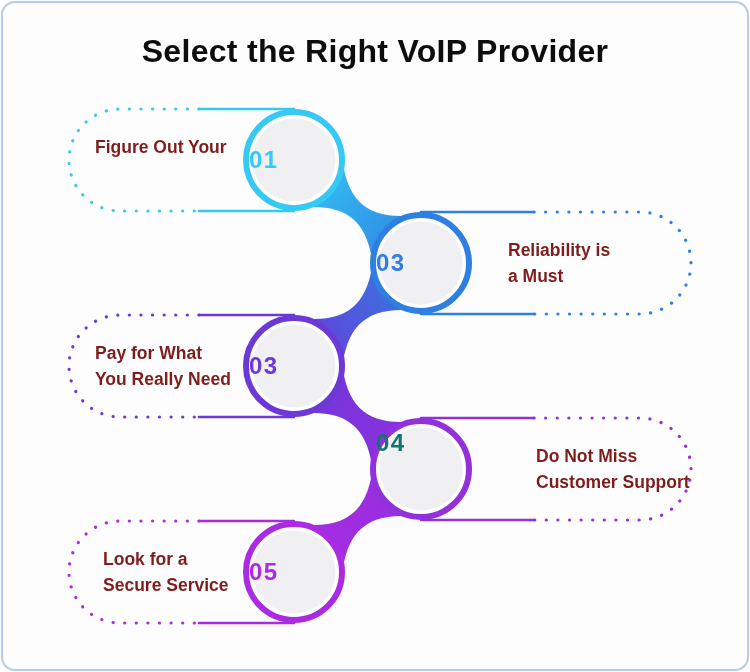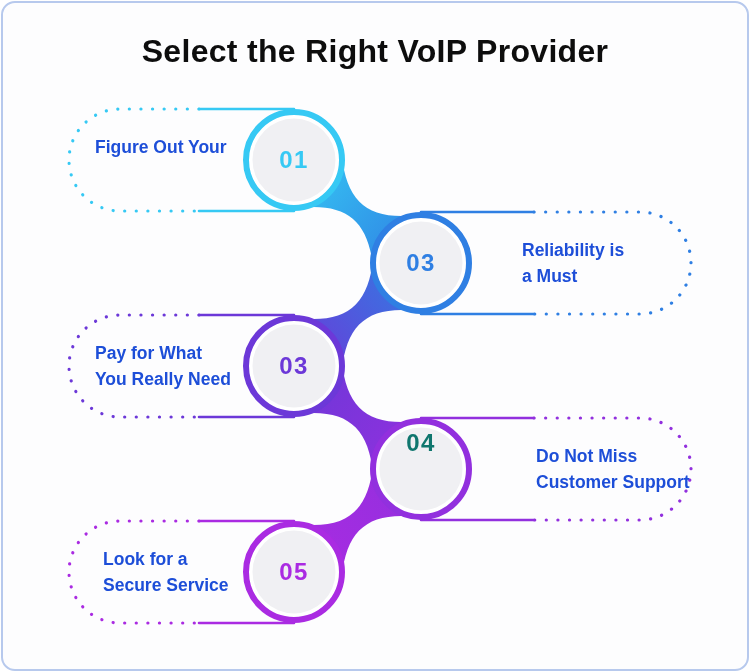--- a/index.html
+++ b/index.html
@@ -17,27 +17,27 @@
     font-size:32px; line-height:40px; font-weight:800;
     letter-spacing:0.3px;
     color:#0d0d0d;
     margin:0;
   }
   .diagram{position:absolute; inset:0;}
   #diagram-svg{position:absolute; left:0; top:0;}
   .step-label{
     position:absolute;
     font-size:17.5px; font-weight:600; line-height:26px;
-    color:#1d4ed8;
+    color:#7f1d1d;
     white-space:nowrap;
   }
   .step-label span{display:block;}
   .step-number{
     position:absolute;
-    width:90px; text-align:center;
+    width:90px; text-align:left;
     font-size:24px; font-weight:700; letter-spacing:1.5px;
     line-height:32px;
   }
 </style>
 </head>
 <body>
 
 <div class="card">
   <h1 class="title">Select the Right VoIP Provider</h1>
   <div class="diagram" id="diagram">
@@ -83,21 +83,21 @@
         <circle cx="418" cy="466" r="48" fill="#ffffff" stroke="#9230de" stroke-width="6"></circle>
         <circle cx="418" cy="466" r="41.5" fill="#f0f0f3"></circle>
         <circle cx="291" cy="569" r="48" fill="#ffffff" stroke="#aa2be2" stroke-width="6"></circle>
         <circle cx="291" cy="569" r="41.5" fill="#f0f0f3"></circle>
       </svg>
   <div class="step-number" style="left: 246px; top: 141px; color: rgb(54, 201, 244);">01</div>
       <div class="step-label" style="left: 92px; top: 131px;">
         <span>Figure Out Your</span>
       </div>
       <div class="step-number" style="left: 373px; top: 244px; color: rgb(47, 127, 227);">03</div>
-      <div class="step-label" style="left: 505px; top: 234px; margin-left: 14px;">
+      <div class="step-label" style="left: 505px; top: 234px;">
         <span>Reliability is</span>
         <span>a Must</span>
       </div>
       <div class="step-number" style="left: 246px; top: 347px; color: rgb(108, 56, 216);">03</div>
       <div class="step-label" style="left: 92px; top: 337px;">
         <span>Pay for What</span>
         <span>You Really Need</span>
       </div>
       <div class="step-number" style="left: 373px; top: 424px; color: #0f766e;">04</div>
       <div class="step-label" style="left: 533px; top: 440px;">

